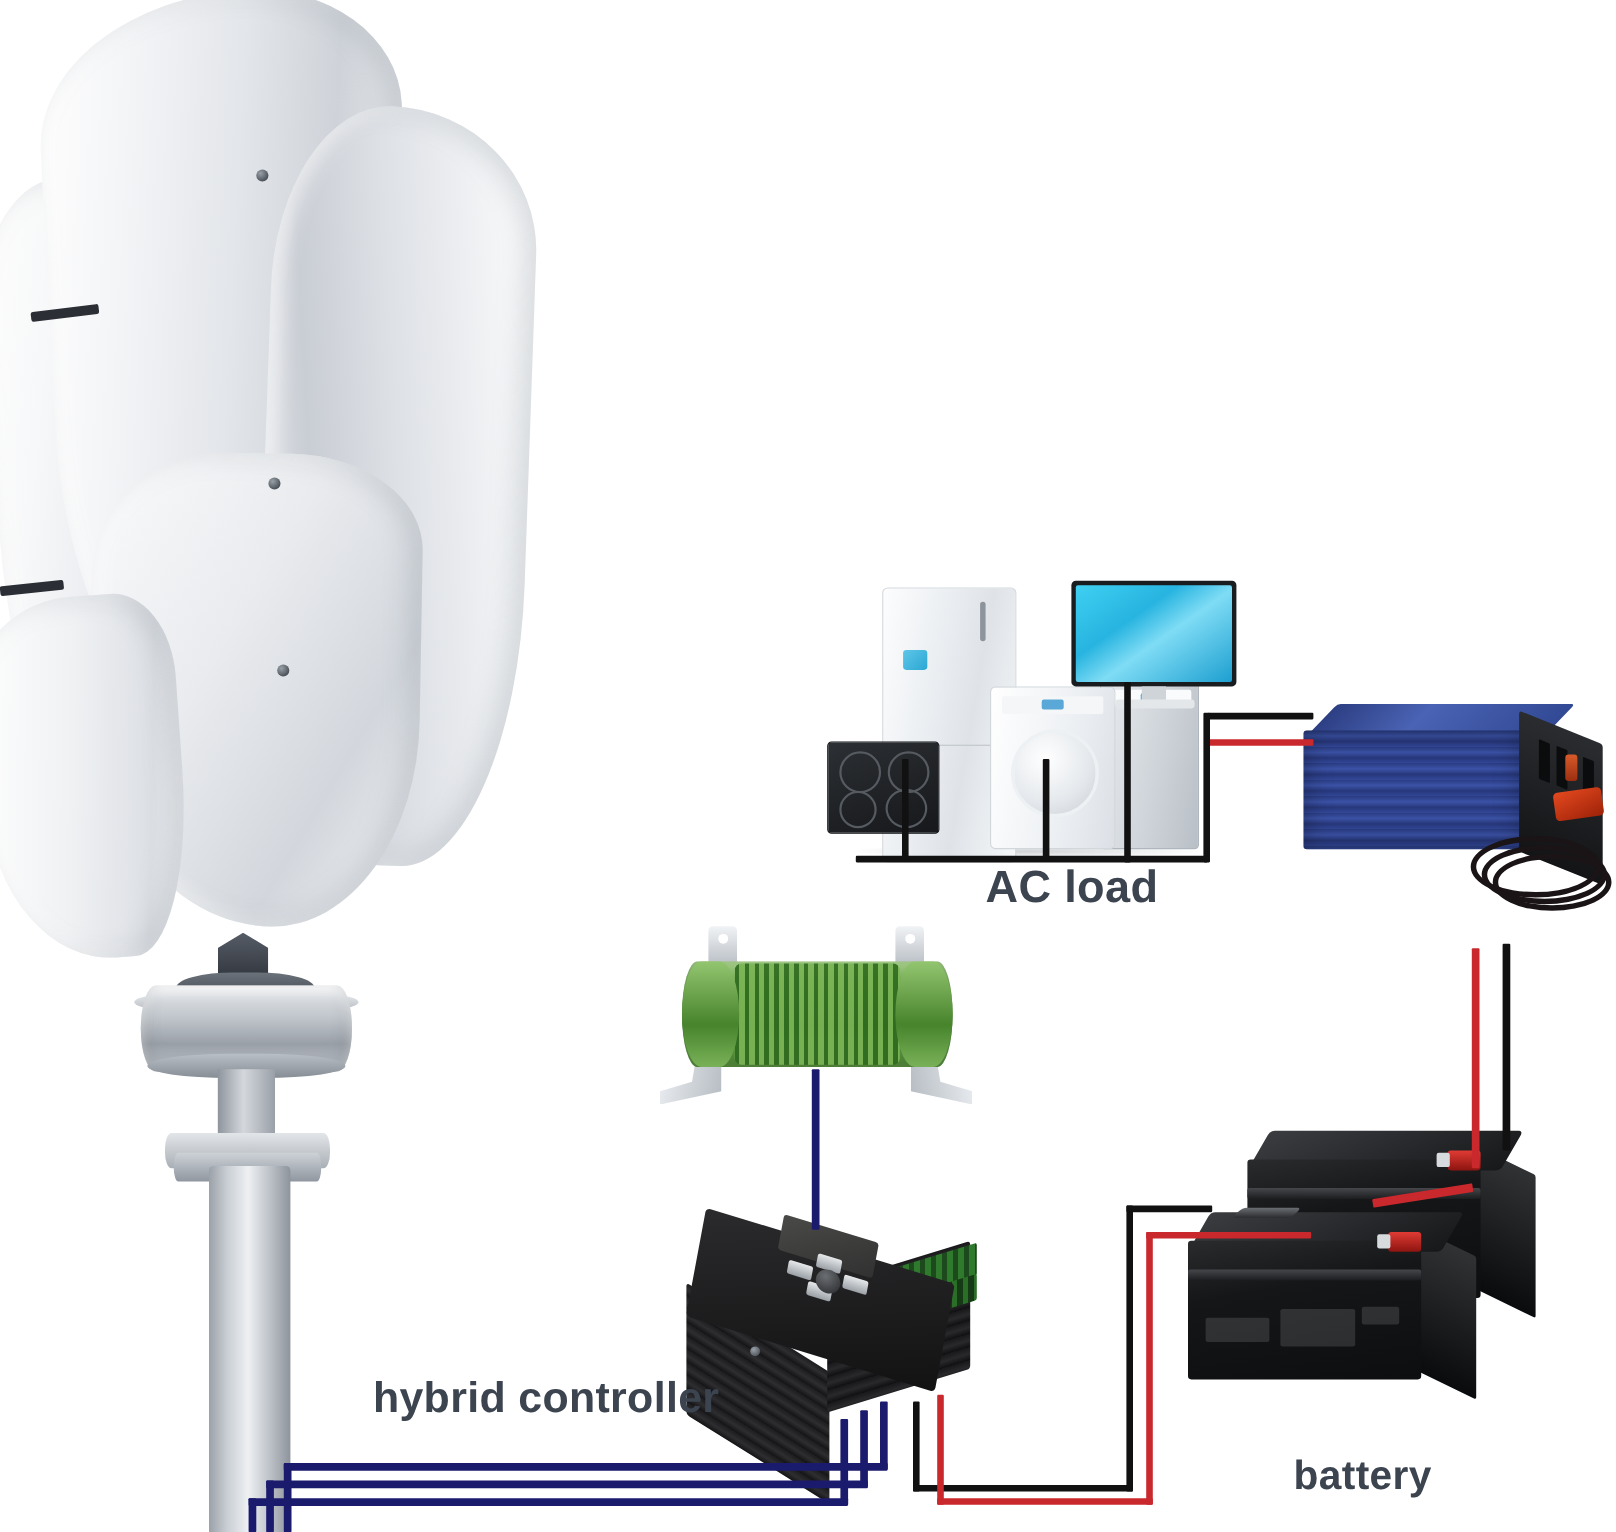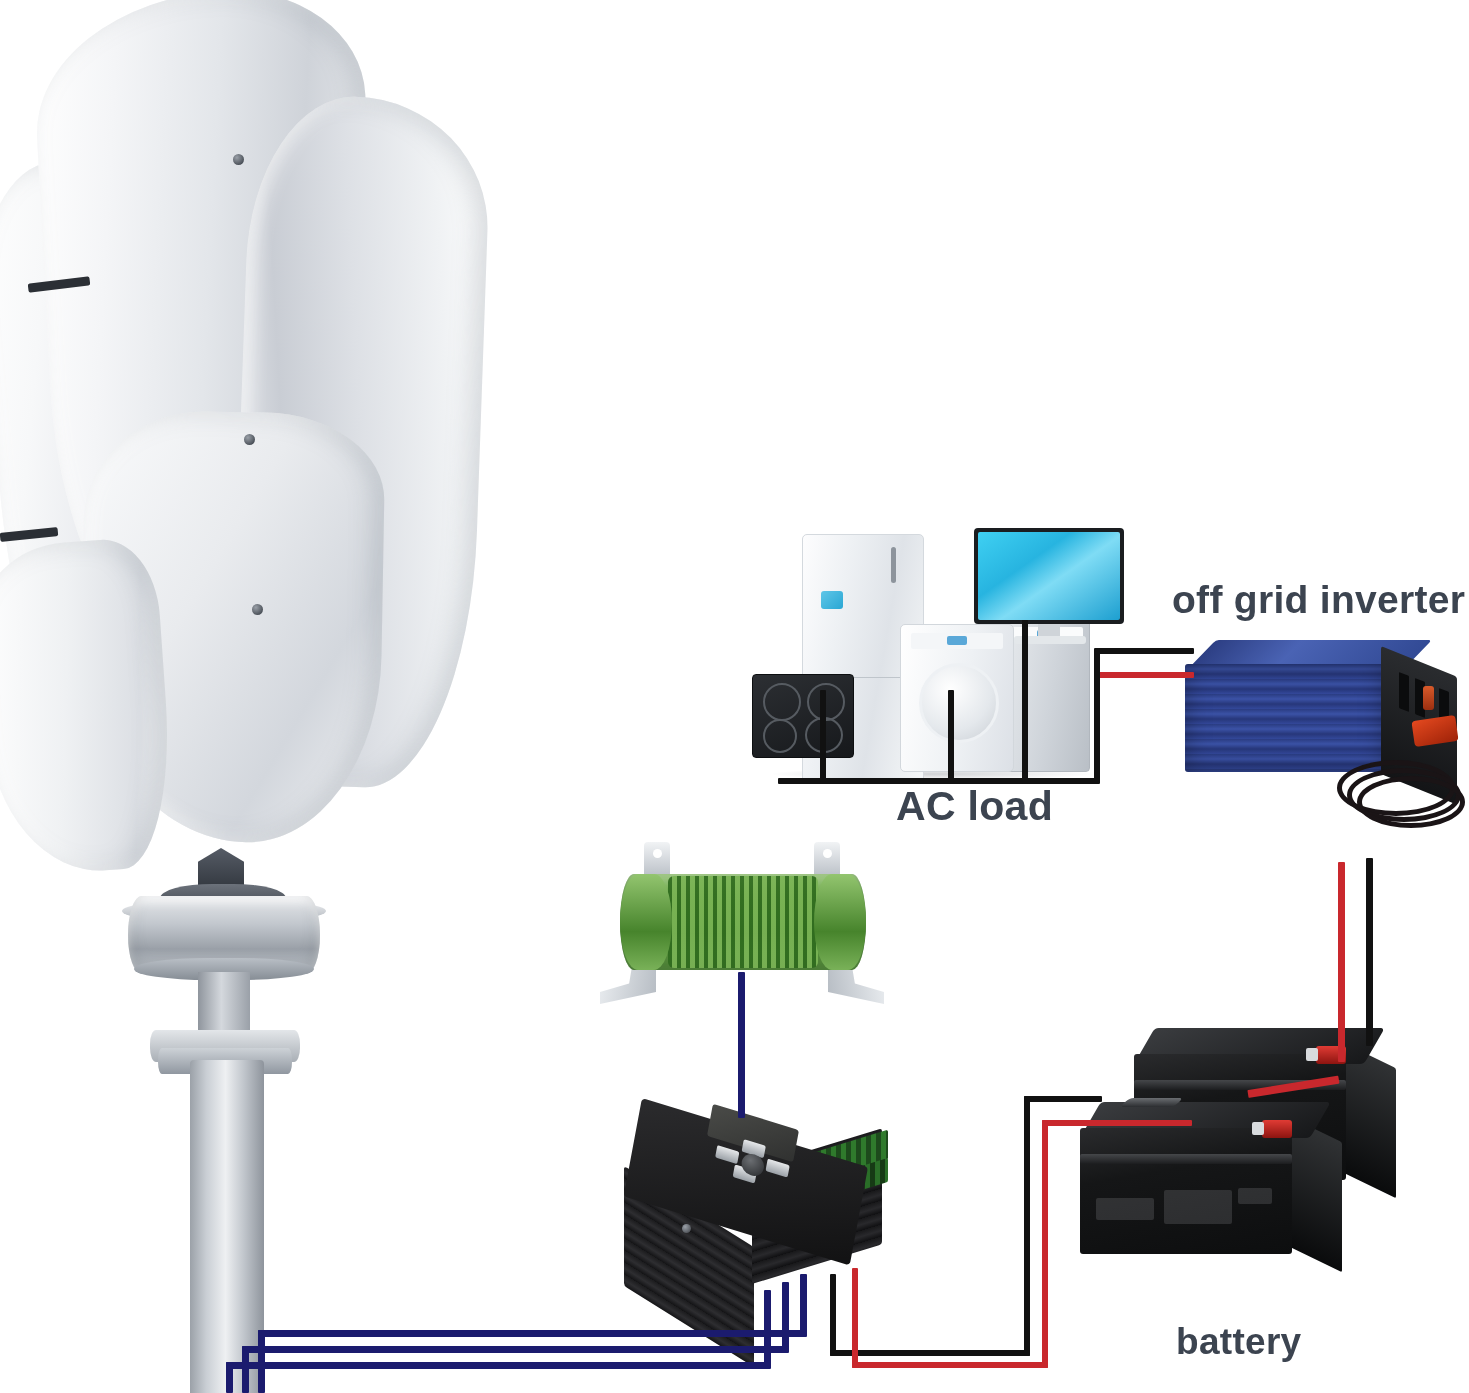--- a/index.html
+++ b/index.html
@@ -336,17 +336,17 @@
   <div class="wire wv blue" style="left:258px;top:1330px;width:7px;height:63px;"></div>
 
   <div class="wire wv blue" style="left:782px;top:1282px;width:7px;height:70px;"></div>
   <div class="wire wh blue" style="left:242px;top:1346px;width:547px;height:7px;"></div>
   <div class="wire wv blue" style="left:242px;top:1346px;width:7px;height:47px;"></div>
 
   <div class="wire wv blue" style="left:764px;top:1290px;width:7px;height:78px;"></div>
   <div class="wire wh blue" style="left:226px;top:1362px;width:545px;height:7px;"></div>
   <div class="wire wv blue" style="left:226px;top:1362px;width:7px;height:31px;"></div>
 
-  <div class="lbl" style="left:1172px;top:578px;font-size:39px;">off grid inverter</div>
   <div class="lbl" style="left:896px;top:783px;font-size:41px;">AC load</div>
+  <div class="lbl" style="left:339px;top:1250px;font-size:39px;">hybrid controller</div>
   <div class="lbl" style="left:1176px;top:1321px;font-size:37px;">battery</div>
 
 </div>
 
 </body></html>

